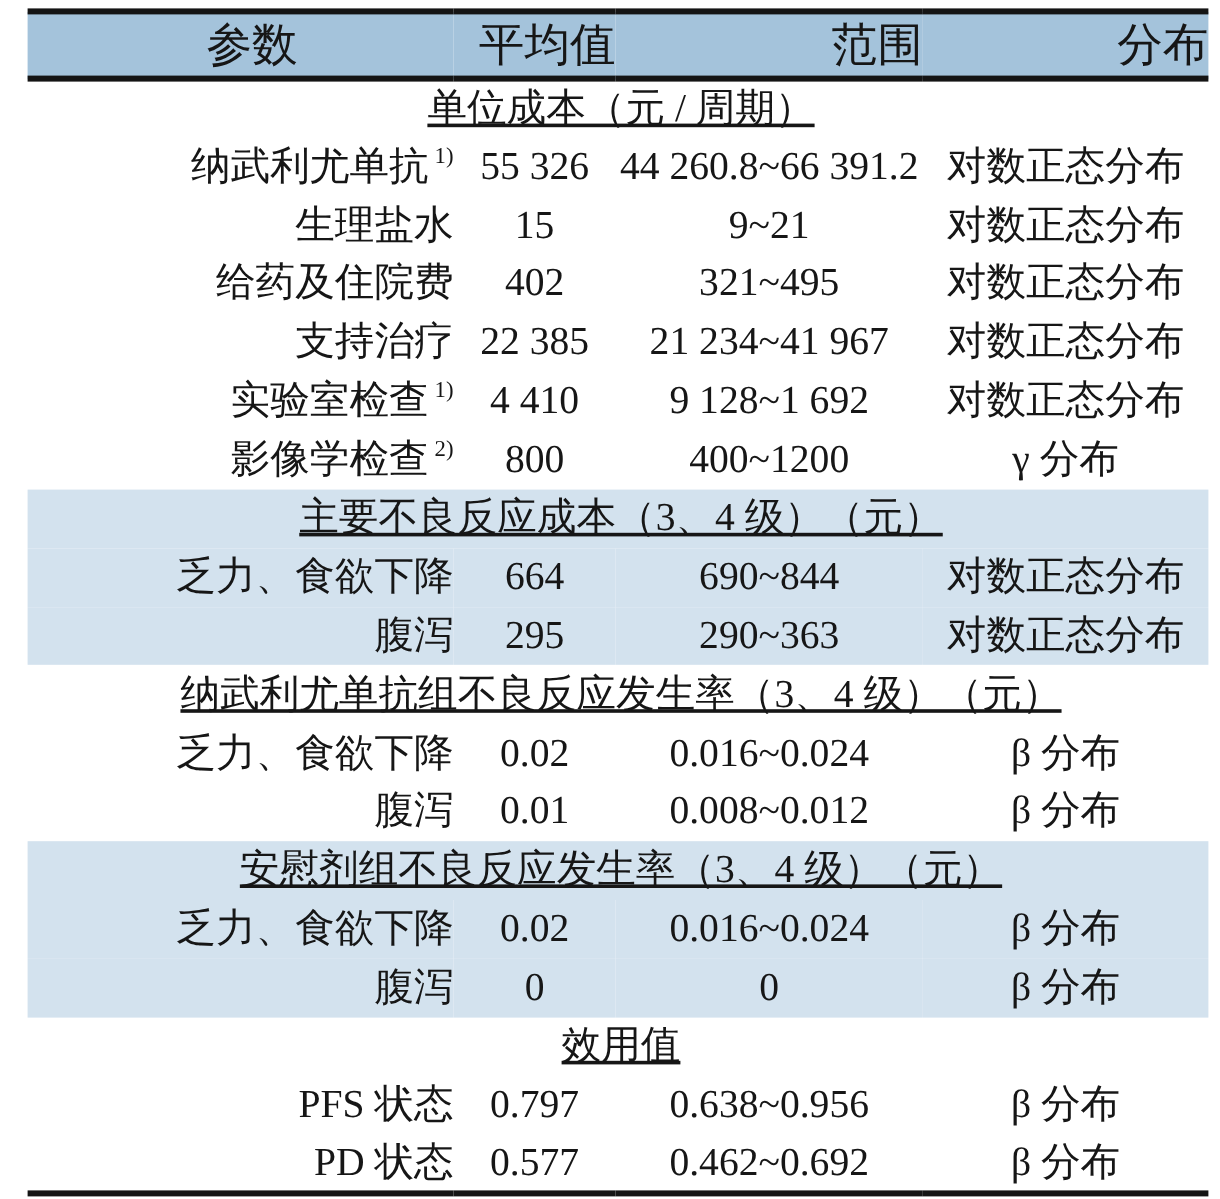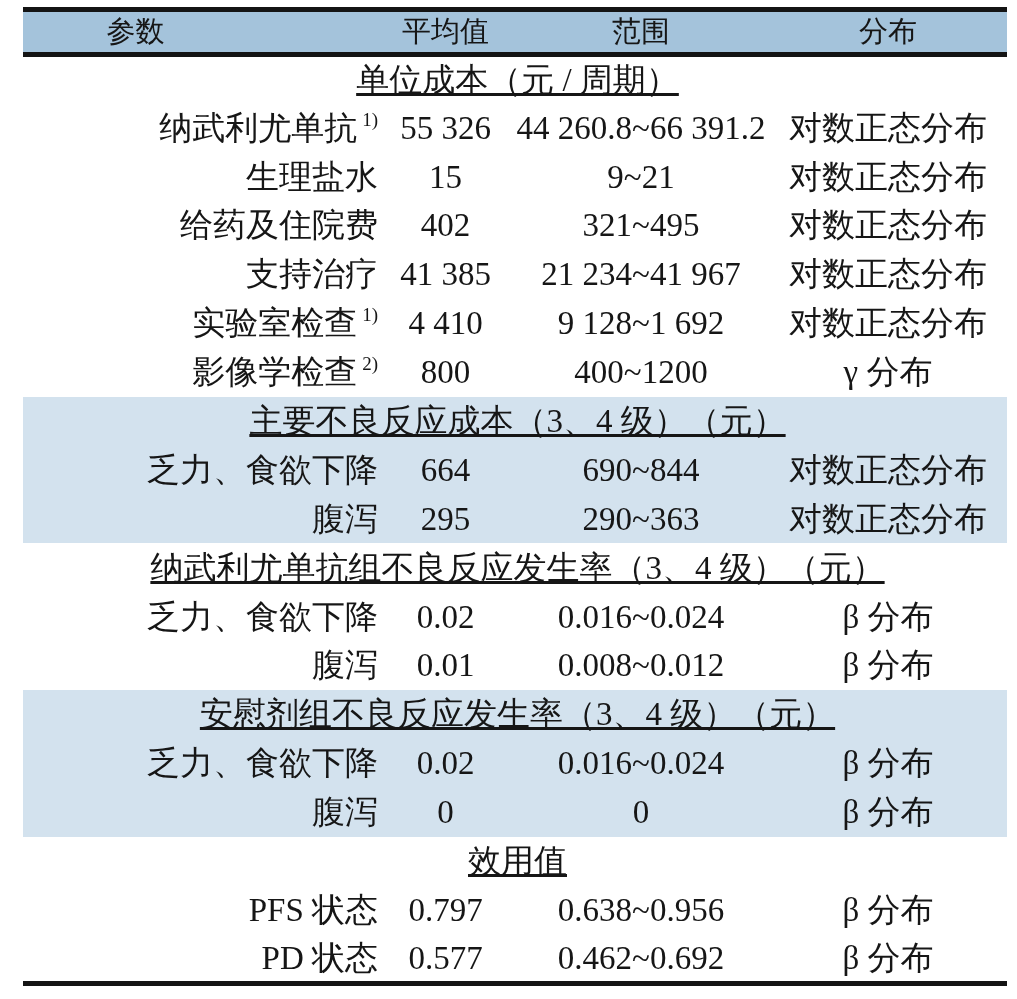--- a/index.html
+++ b/index.html
@@ -23,24 +23,24 @@
     border-bottom: 5px solid var(--rule, #141414);
   }
   col.c1 { width: 355px; }
   col.c2 { width: 135px; }
   col.c3 { width: 256px; }
   col.c4 { width: 238px; }
   thead th {
     background: var(--header-bg, #a4c3db);
     border-bottom: 5px solid var(--rule, #141414);
     font-weight: 400;
-    font-size: 29px;
+    font-size: 38px;
     height: 43px;
     padding: 0;
-    text-align: center;
+    text-align: right;
     vertical-align: middle;
   }
   thead th.param-h { padding-right: 130px; }
   tbody td {
     height: 48.9px;
     padding: 0;
     font-size: 33px;
     line-height: 1.1;
     text-align: center;
     vertical-align: middle;
@@ -100,21 +100,21 @@
     <td class="c-dist">对数正态分布</td>
   </tr>
         <tr>
     <td class="c-param"><span class="param-text">给药及住院费</span></td>
     <td class="c-mean">402</td>
     <td class="c-range">321~495</td>
     <td class="c-dist">对数正态分布</td>
   </tr>
         <tr>
     <td class="c-param"><span class="param-text">支持治疗</span></td>
-    <td class="c-mean">41 385</td>
+    <td class="c-mean">22 385</td>
     <td class="c-range">21 234~41 967</td>
     <td class="c-dist">对数正态分布</td>
   </tr>
         <tr>
     <td class="c-param"><span class="param-text">实验室检查</span><sup class="fn">1)</sup></td>
     <td class="c-mean">4 410</td>
     <td class="c-range">9 128~1 692</td>
     <td class="c-dist">对数正态分布</td>
   </tr>
         <tr>

